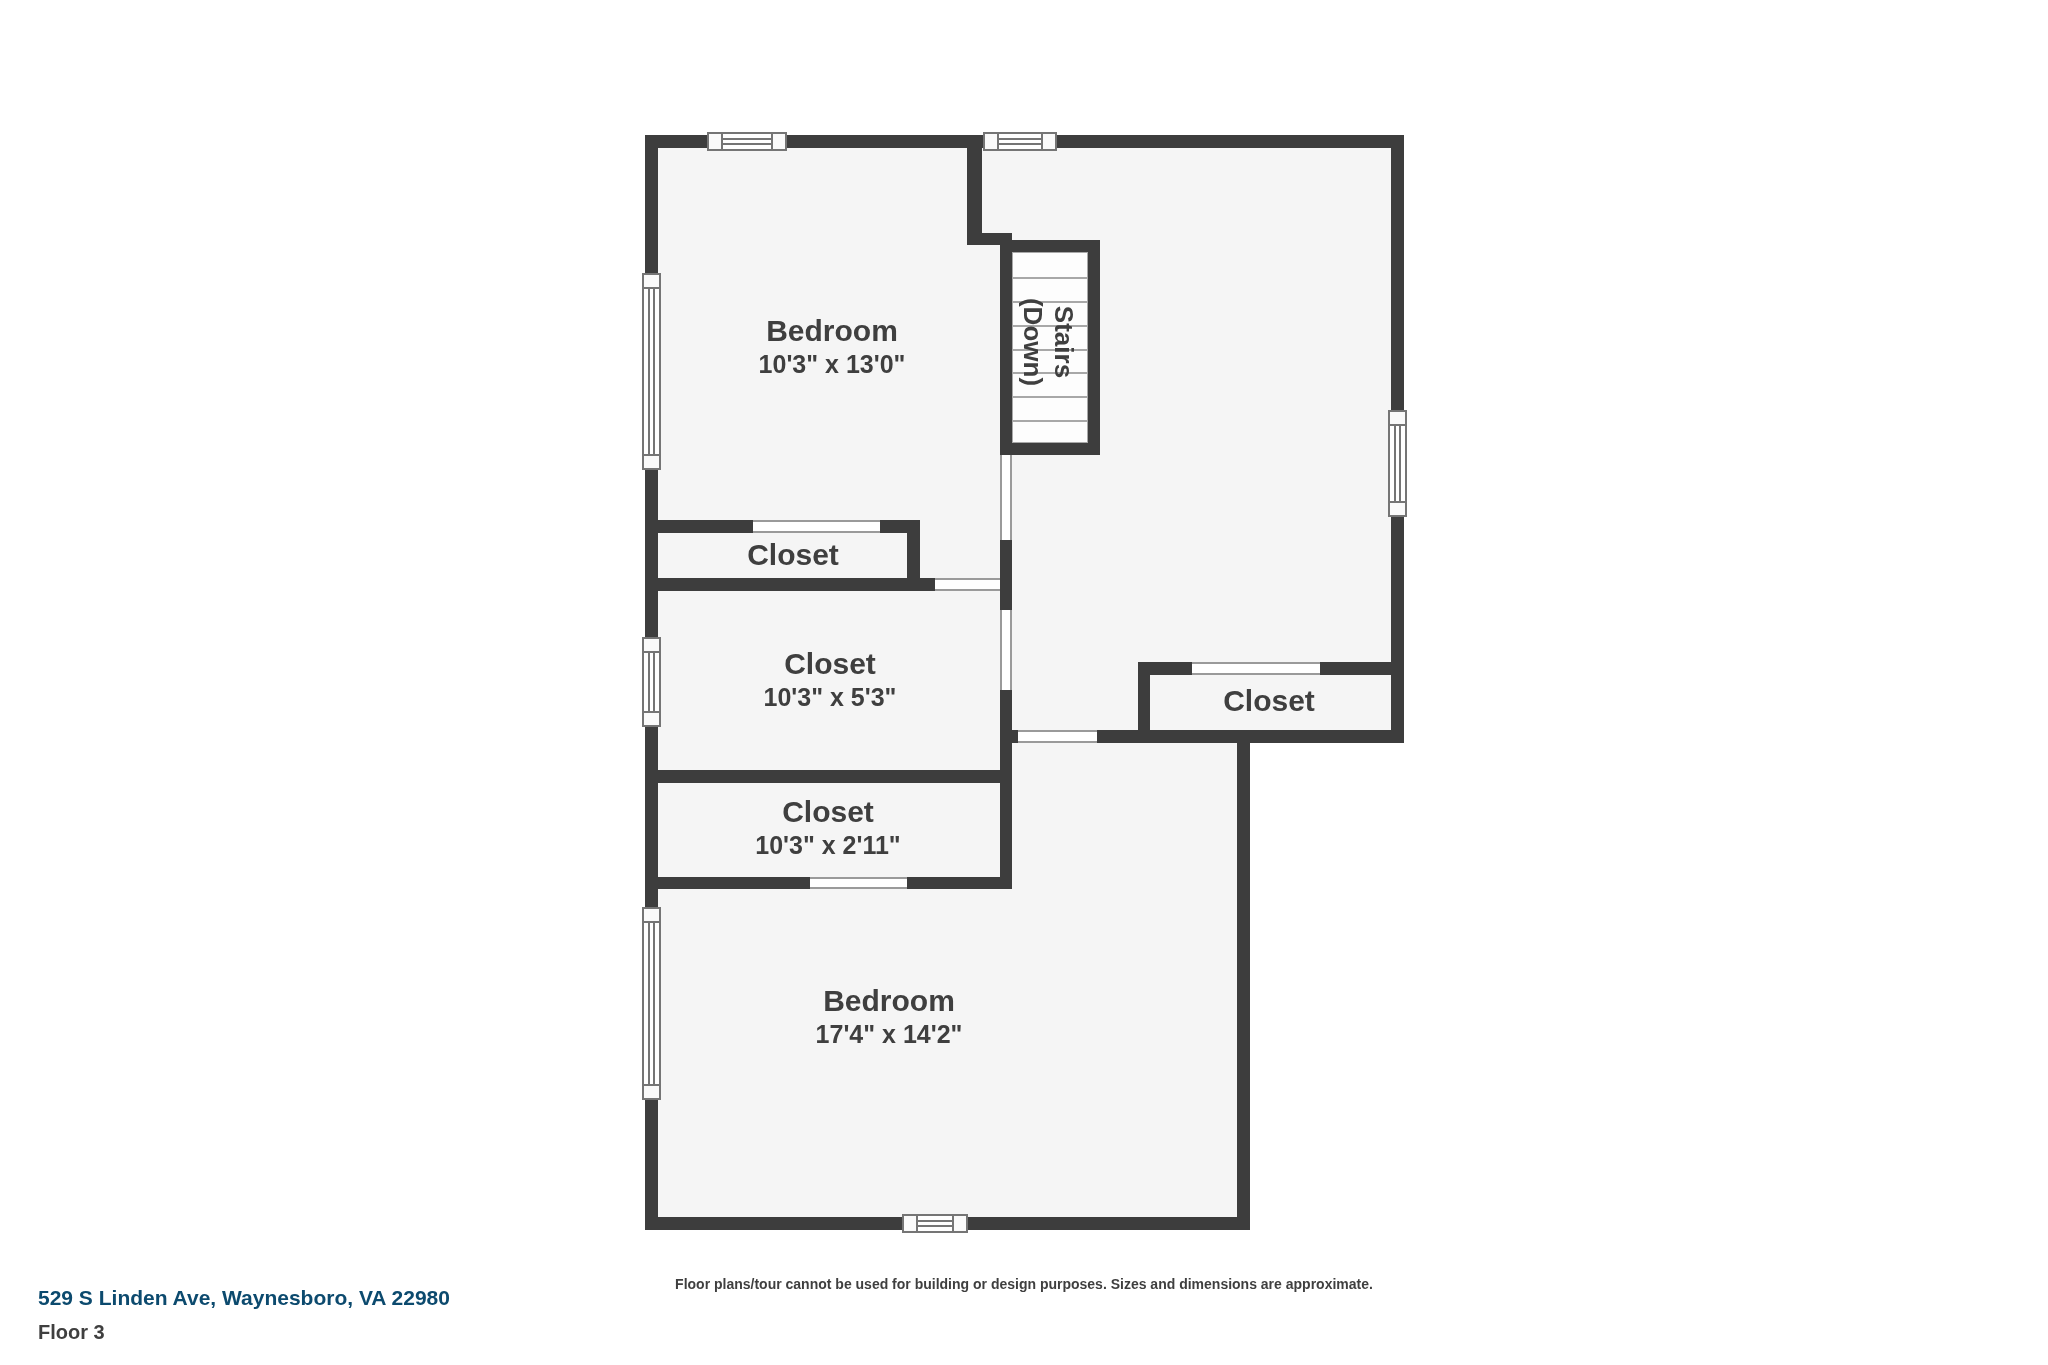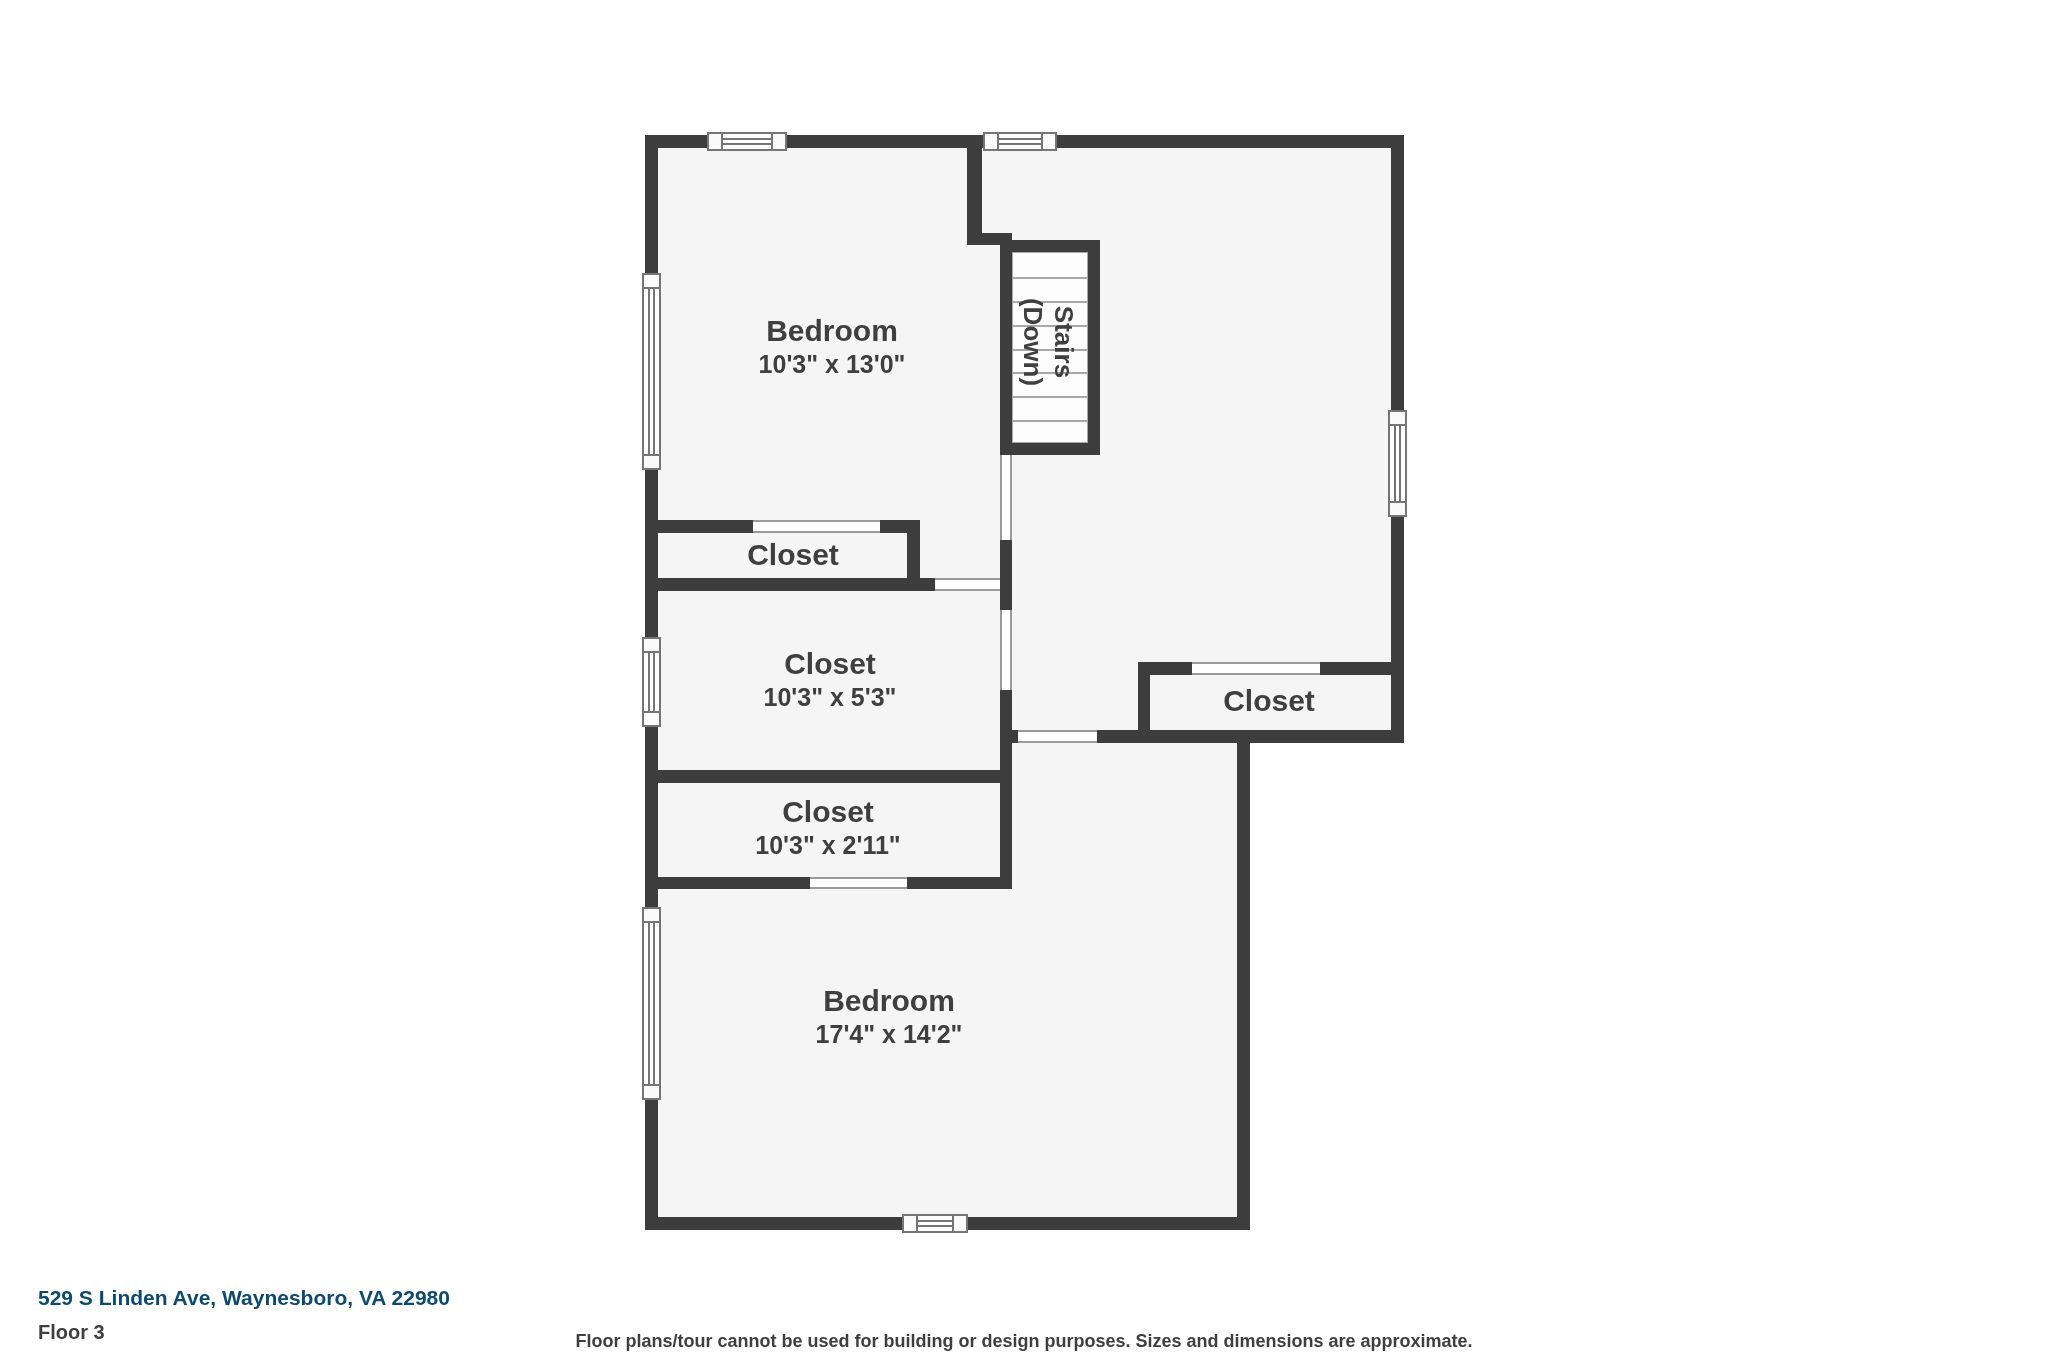--- a/index.html
+++ b/index.html
@@ -26,21 +26,21 @@
   .door.h{border-top:2px solid #9a9a9a;border-bottom:2px solid #9a9a9a;}
   .door.v{border-left:2px solid #9a9a9a;border-right:2px solid #9a9a9a;}
   
   .room-label{position:absolute;transform:translate(-50%,-50%);text-align:center;color:#3f3f3f;font-weight:700;white-space:nowrap;}
   .room-name{font-size:30px;line-height:36px;}
   .room-dims{font-size:25px;line-height:31px;}
   .room-label.stairs{transform:translate(-50%,-50%) rotate(90deg);}
   .room-label.stairs .room-name,.room-label.stairs .room-dims{font-size:26px;line-height:31px;}
   .footer-address{position:absolute;left:38px;top:1286px;font-size:21px;font-weight:700;color:#0c4a6e;}
   .footer-floor{position:absolute;left:38px;top:1321px;font-size:20px;font-weight:700;color:#3f3f3f;}
-  .footer-disclaimer{position:absolute;left:0;top:1331px;width:100%;text-align:center;font-size:18px;font-weight:700;color:#3f3f3f;}
+  .footer-disclaimer{position:absolute;left:0;top:1276px;width:100%;text-align:center;font-size:14px;font-weight:700;color:#3f3f3f;}
 </style>
 </head>
 <body>
 
 <div id="canvas">
 
   <div class="floor" style="left:645px;top:135px;width:759px;height:608px"></div>
   <div class="floor" style="left:645px;top:135px;width:605px;height:1095px"></div>
 
   <div class="wall" style="left:645px;top:135px;width:759px;height:13px"></div>

